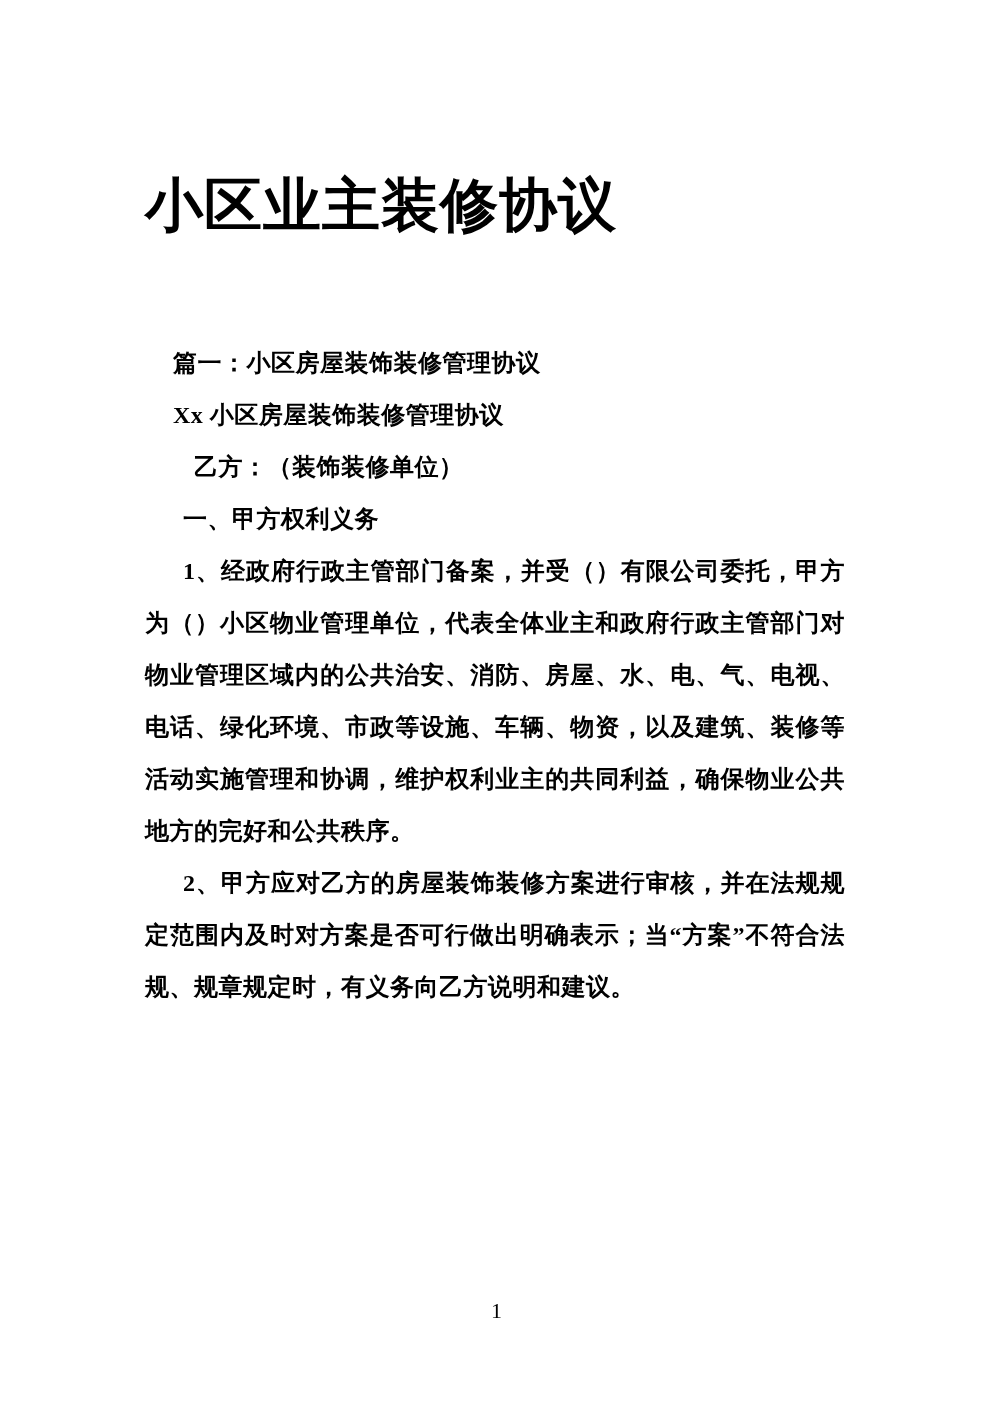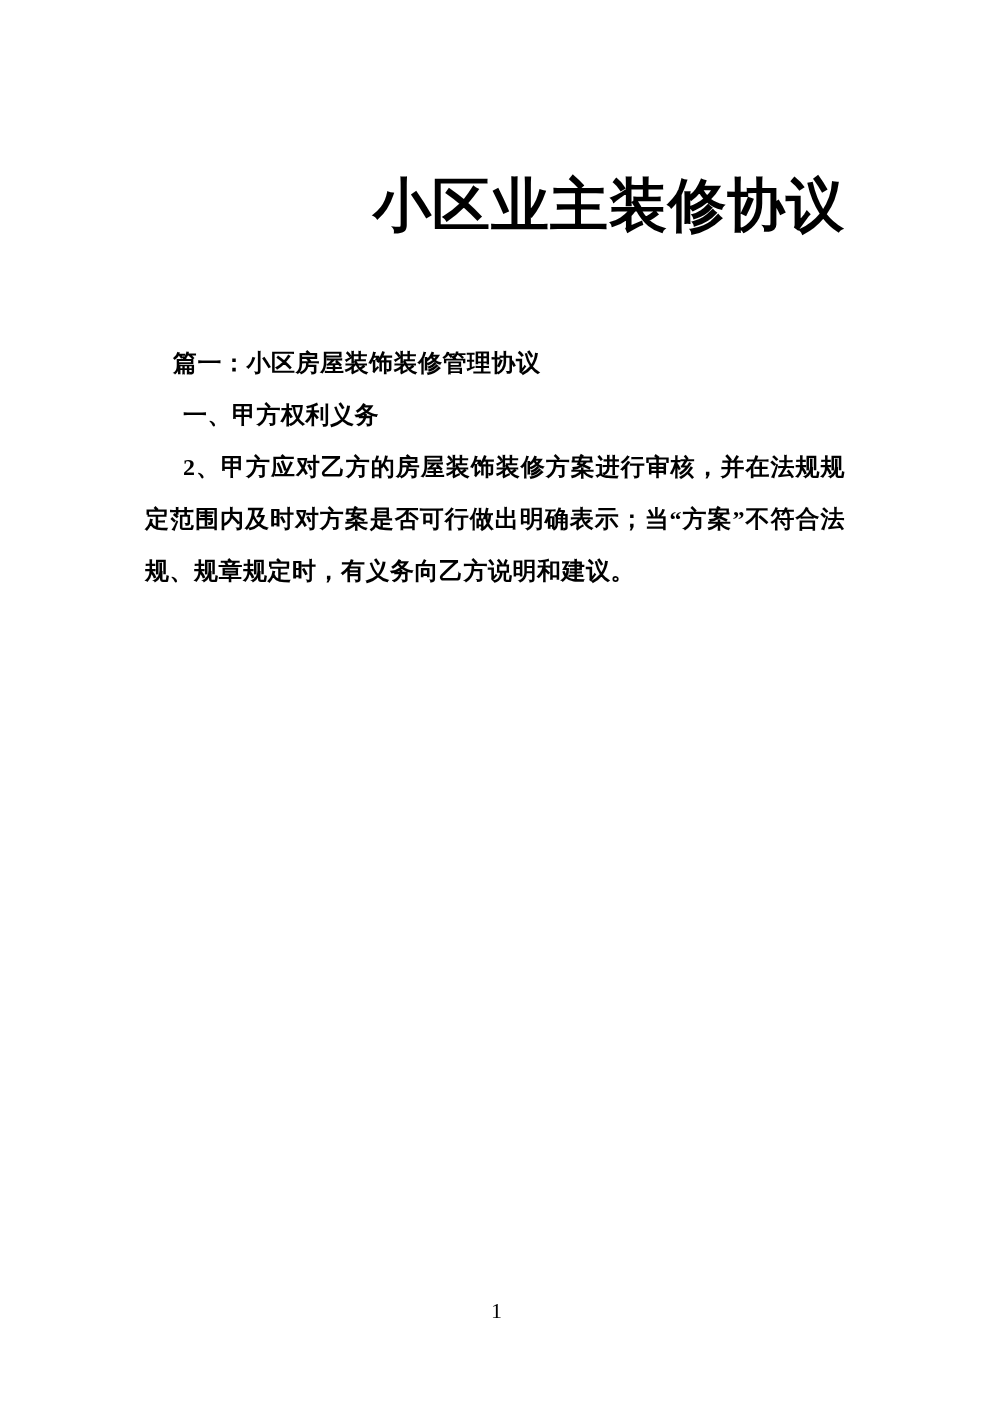--- a/index.html
+++ b/index.html
@@ -15,21 +15,21 @@
       color: #000000;
       font-family: "Liberation Serif", "DejaVu Serif", serif;
       overflow: hidden;
     }
     .doc-title {
       margin: 0;
       padding: 170px 148px 0 145px;
       font-size: 58px;
       line-height: 72px;
       font-weight: bold;
-      text-align: right;
+      text-align: left;
       letter-spacing: 1px;
       white-space: nowrap;
     }
     .doc-body {
       margin-top: 95px;
       padding: 0 148px 0 145px; 
     }
     .para {
       margin: 0;
       font-size: 24px;
@@ -56,21 +56,24 @@
   </style>
 </head>
 <body>
 
 <div class="page">
 
   <h1 class="doc-title">小区业主装修协议</h1>
 
   <div class="doc-body">
     <p class="para ind-a">篇一：小区房屋装饰装修管理协议</p>
+    <p class="para ind-a">Xx 小区房屋装饰装修管理协议</p>
+    <p class="para ind-b">乙方：（装饰装修单位）</p>
     <p class="para ind-d">一、甲方权利义务</p>
+    <p class="para ind-d">1、经政府行政主管部门备案，并受（）有限公司委托，甲方为（）小区物业管理单位，代表全体业主和政府行政主管部门对物业管理区域内的公共治安、消防、房屋、水、电、气、电视、电话、绿化环境、市政等设施、车辆、物资，以及建筑、装修等活动实施管理和协调，维护权利业主的共同利益，确保物业公共地方的完好和公共秩序。</p>
     <p class="para ind-d">2、甲方应对乙方的房屋装饰装修方案进行审核，并在法规规定范围内及时对方案是否可行做出明确表示；当“方案”不符合法规、规章规定时，有义务向乙方说明和建议。</p>
   </div>
 
   <div class="page-footer">
     <span>1</span>
   </div>
 
 </div>
 
 </body></html>

